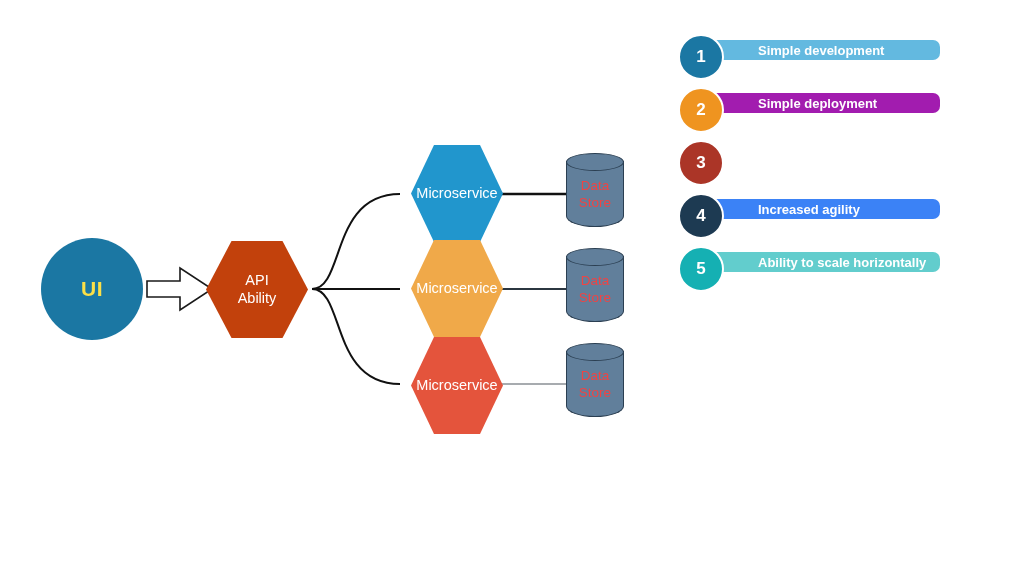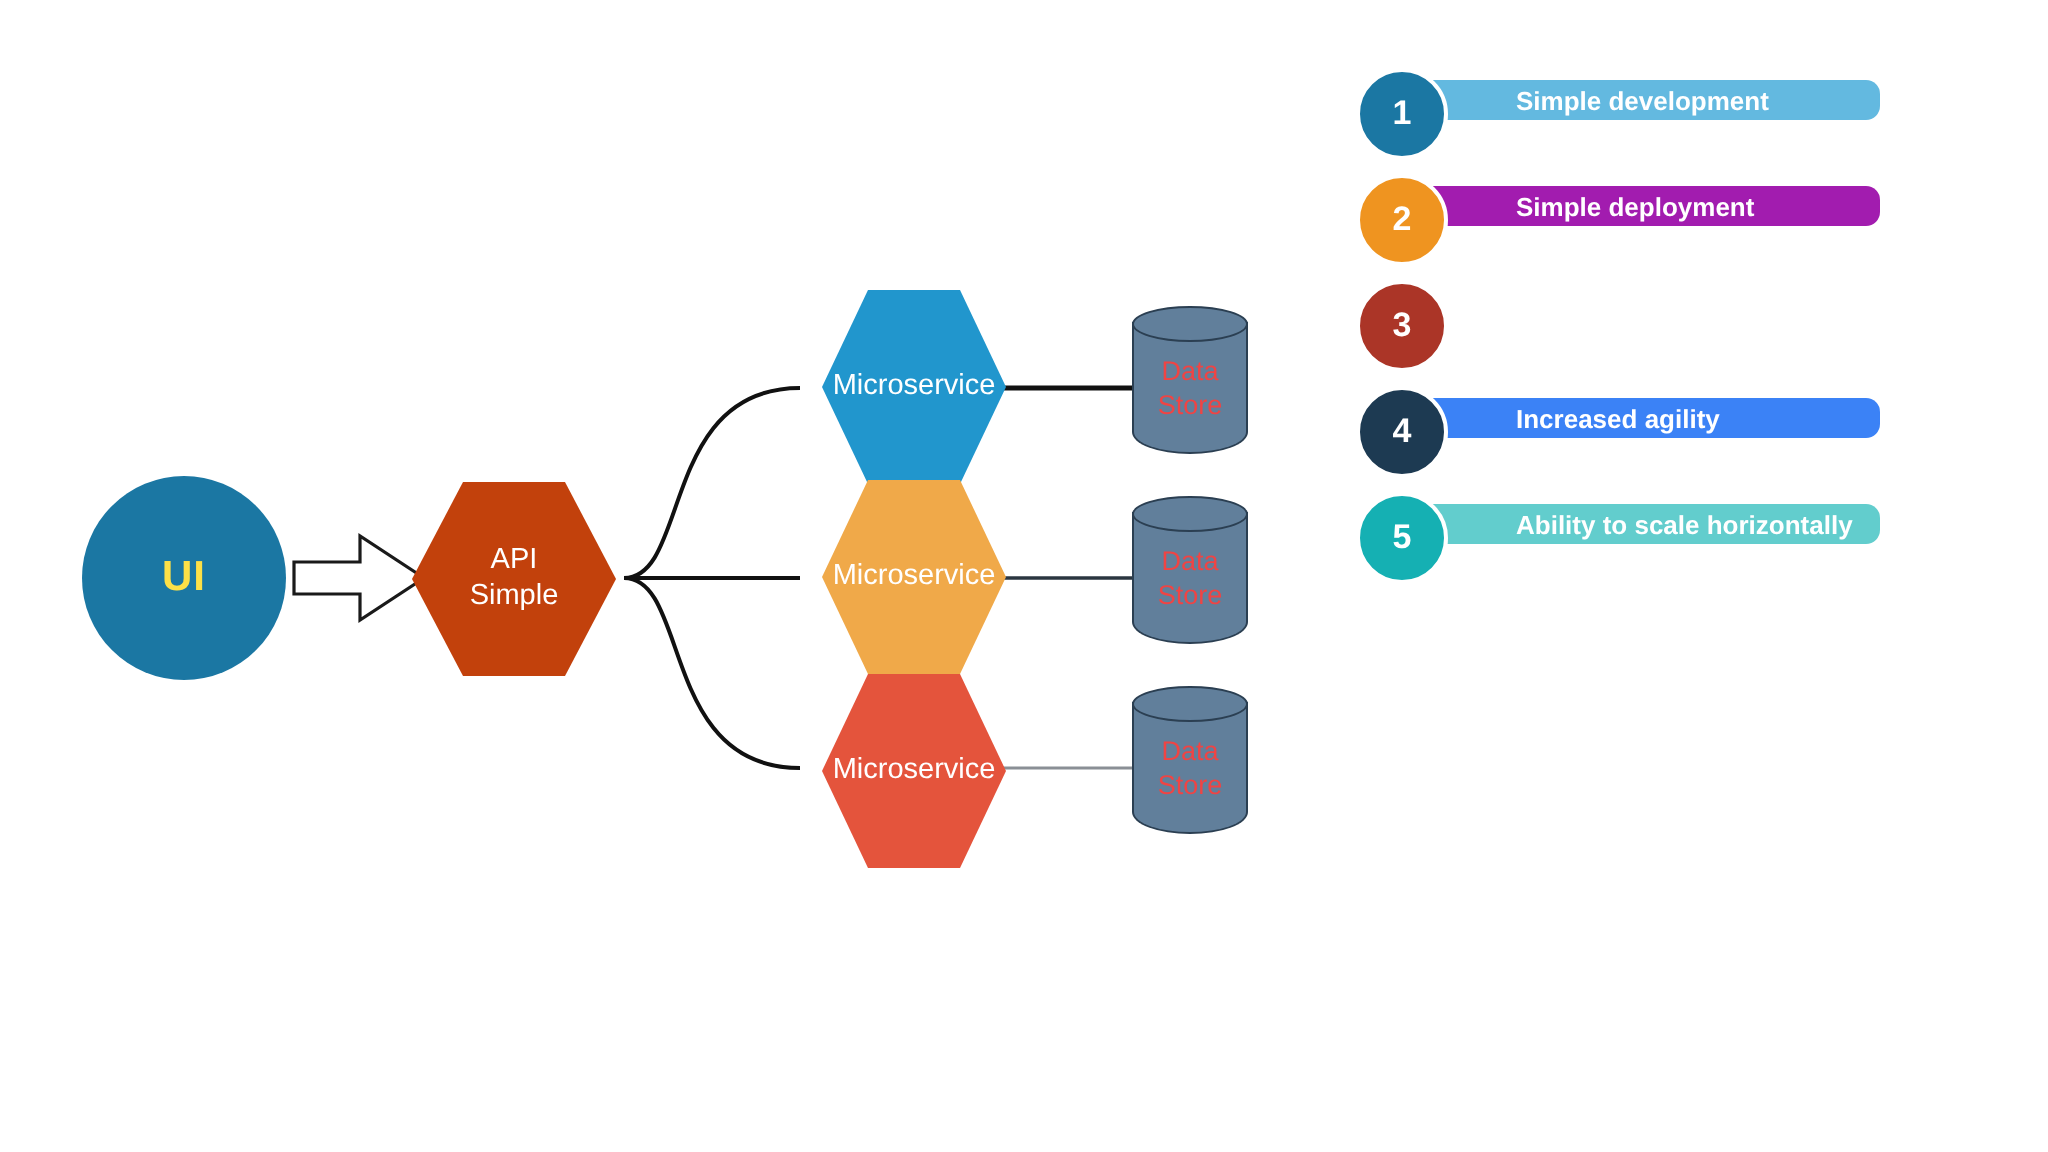--- a/index.html
+++ b/index.html
@@ -182,21 +182,21 @@
   <line x1="489" y1="384" x2="568" y2="384" stroke="#8a8f95" stroke-width="1.4"></line>
 </svg>
 
 <div class="node ui-circle" style="background: rgb(27, 119, 163);">
   <span>UI</span>
 </div>
 
 <div class="node hex hex-gateway" style="background: #c2410c;">
   <span>
     <span>API</span><br>
-    <span>Simple</span>
+    <span>Ability</span>
   </span>
 </div>
 
 <div class="node hex hex-ms s1" style="background: rgb(33, 150, 205);">
   <span>Microservice</span>
 </div>
 <div class="node hex hex-ms s2" style="background: rgb(240, 169, 73);">
   <span>Microservice</span>
 </div>
 <div class="node hex hex-ms s3" style="background: rgb(228, 84, 60);">

